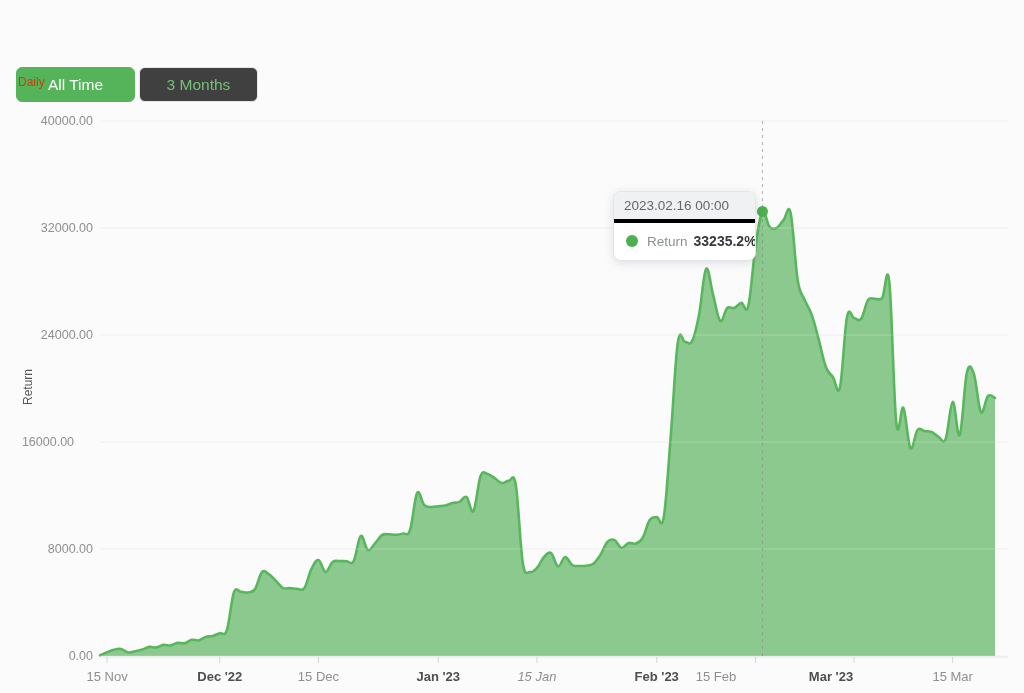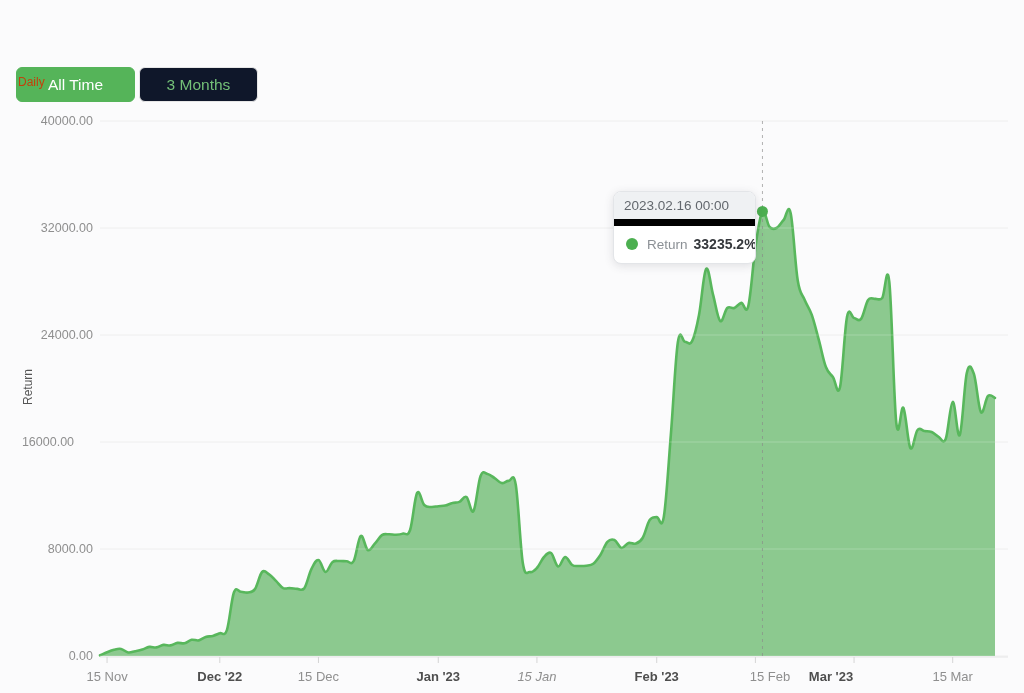--- a/index.html
+++ b/index.html
@@ -7,21 +7,21 @@
     width:1024px;height:693px;position:relative;overflow:hidden;
     background:#fbfbfc;
     font-family:"Liberation Sans","DejaVu Sans",sans-serif;
     -webkit-font-smoothing:antialiased;
   }
   
   .btn-row{position:absolute;left:16px;top:19px;display:flex;gap:4px;margin-top:48px;}
   .range-btn{
     min-width:119px;height:35px;box-sizing:border-box;
     display:flex;align-items:center;justify-content:center;
-    border-radius:6px;border:1px solid #e6e6e6;background:#0f172a;
+    border-radius:6px;border:1px solid #e6e6e6;background:#404040;
     color:#74c178;font-size:15.5px;cursor:pointer;user-select:none;
   }
   .range-btn.active{background:#55b459;border-color:#55b459;color:#ffffff;}
   .freq-label{position:absolute;left:18px;top:75px;font-size:12px;color:#c2410c;}
   
   .ylab{position:absolute;right:931px;width:90px;text-align:right;
         font-size:12.5px;color:#8f8f8f;line-height:16px;}
   .xlab{position:absolute;top:669px;width:70px;text-align:center;
         font-size:13px;color:#8f8f8f;}
   .xlab.bold{font-weight:bold;color:#4e4e4e;}
@@ -31,21 +31,21 @@
   }
   
   svg.chart{position:absolute;left:0;top:0;}
   
   .tooltip{
     position:absolute;left:613px;top:191px;width:143px;box-sizing:border-box;
     background:#ffffff;border:1px solid #e3e5e8;border-radius:8px;
     box-shadow:0 2px 10px rgba(60,60,70,.14);z-index:5;overflow:hidden;
   }
   .tooltip-header{
-    background:#eff1f3;border-bottom:7px solid #000000;
+    background:#eff1f3;border-bottom:4px solid #000000;
     padding:6px 10px;font-size:13.5px;color:#62676d;white-space:nowrap;
   }
   .tooltip-body{display:flex;align-items:center;padding:10px 10px 11px 12px;}
   .tooltip-dot{width:12px;height:12px;border-radius:50%;background:#4caf50;
                flex:0 0 auto;margin-right:9px;}
   .tooltip-series{font-size:13.5px;color:#8b9095;margin-right:6px;}
   .tooltip-value{font-size:14px;font-weight:bold;color:#36393d;}
 </style>
 </head>
 <body>
@@ -96,21 +96,21 @@
     <div class="ylab" style="top: 541px;">8000.00</div>
     <div class="ylab" style="top: 648px;">0.00</div>
   </div>
 <div id="xlabels">
     <div class="xlab" style="left: 72.0472px;">15 Nov</div>
     <div class="xlab bold" style="left: 184.803px;">Dec '22</div>
     <div class="xlab" style="left: 283.465px;">15 Dec</div>
     <div class="xlab bold" style="left: 403.268px;">Jan '23</div>
     <div class="xlab" style="left: 501.929px; font-style: italic;">15 Jan</div>
     <div class="xlab bold" style="left: 621.732px;">Feb '23</div>
-    <div class="xlab" style="left: 735px;">15 Feb</div>
+    <div class="xlab" style="left: 681px;">15 Feb</div>
     <div class="xlab bold" style="left: 796px;">Mar '23</div>
     <div class="xlab" style="left: 917.717px;">15 Mar</div>
   </div>
 
 <div class="tooltip">
   <div class="tooltip-header">2023.02.16 00:00</div>
   <div class="tooltip-body">
     <span class="tooltip-dot"></span>
     <span class="tooltip-series">Return</span>
     <span class="tooltip-value">33235.2%</span>

